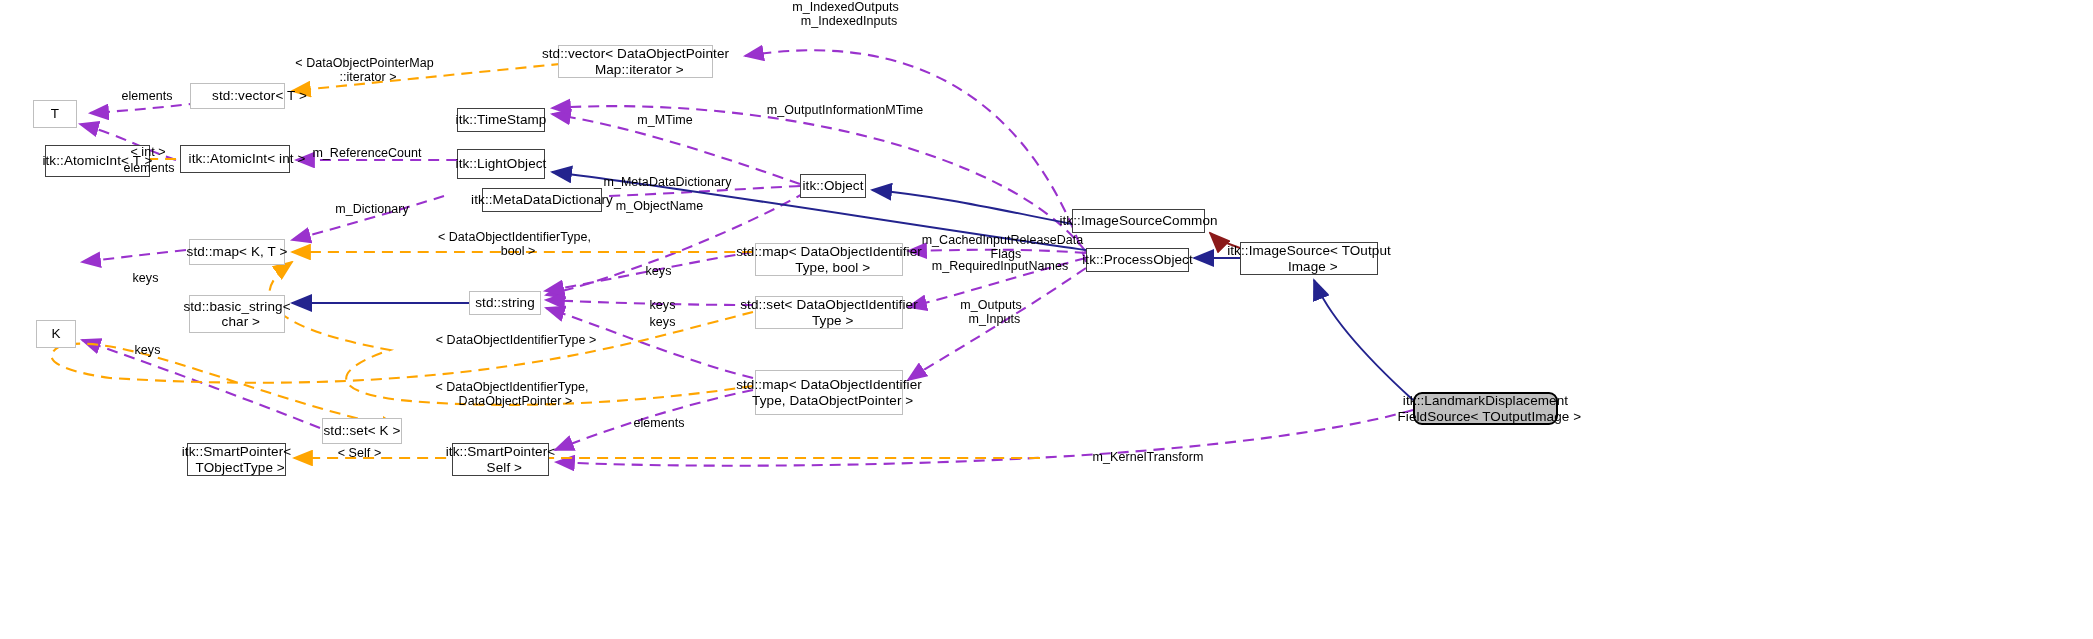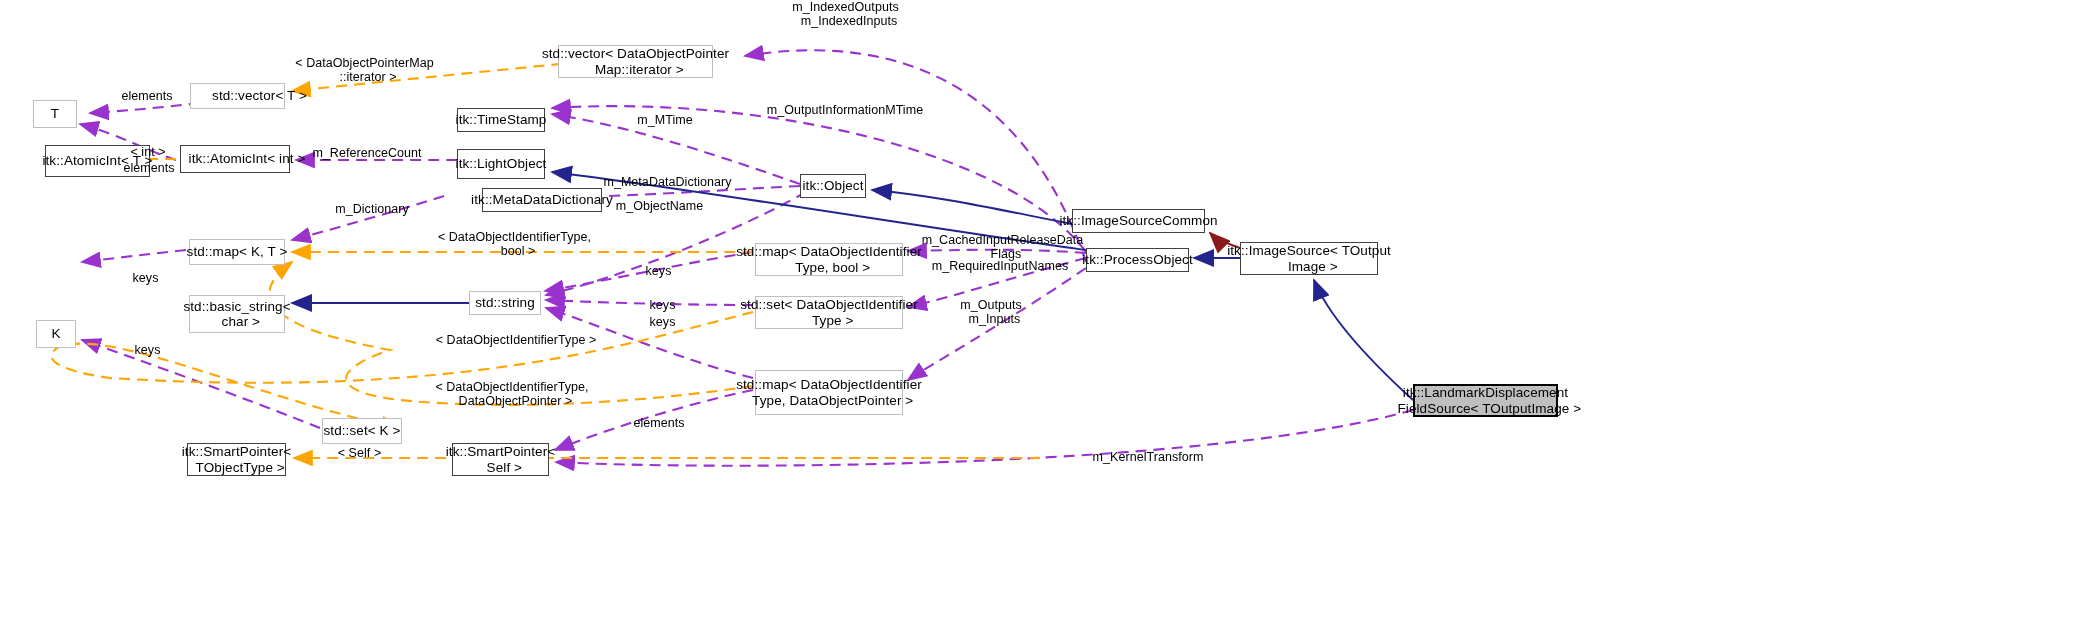--- a/index.html
+++ b/index.html
@@ -168,21 +168,21 @@
 
   <div class="node thick" style="left:800px;top:174px;width:66px;height:24px;">itk::Object</div>
 
   <div class="node thick" style="left:1072px;top:209px;width:133px;height:24px;">itk::ImageSourceCommon</div>
 
   <div class="node thick" style="left:1086px;top:248px;width:103px;height:24px;">itk::ProcessObject</div>
 
   <div class="node thick" style="left:1240px;top:242px;width:138px;height:33px;">itk::ImageSource&lt; TOutput
   Image &gt;</div>
 
-  <div class="node highlight" style="left:1413px;top:384px;width:145px;height:33px;">itk::LandmarkDisplacement
+  <div class="node highlight" style="left:1413px;top:392px;width:145px;height:33px;border-radius:9px;">itk::LandmarkDisplacement
   FieldSource&lt; TOutputImage &gt;</div>
 
   <div class="edge-label" style="left:783px;top:0px;width:125px;">m_IndexedOutputs
   m_IndexedInputs</div>
   <div class="edge-label" style="left:292px;top:56px;width:145px;">&lt; DataObjectPointerMap
   ::iterator &gt;</div>
   <div class="edge-label" style="left:118px;top:89px;width:58px;">elements</div>
   <div class="edge-label" style="left:765px;top:103px;width:160px;">m_OutputInformationMTime</div>
   <div class="edge-label" style="left:636px;top:113px;width:58px;">m_MTime</div>
   <div class="edge-label" style="left:312px;top:146px;width:110px;">m_ReferenceCount</div>

